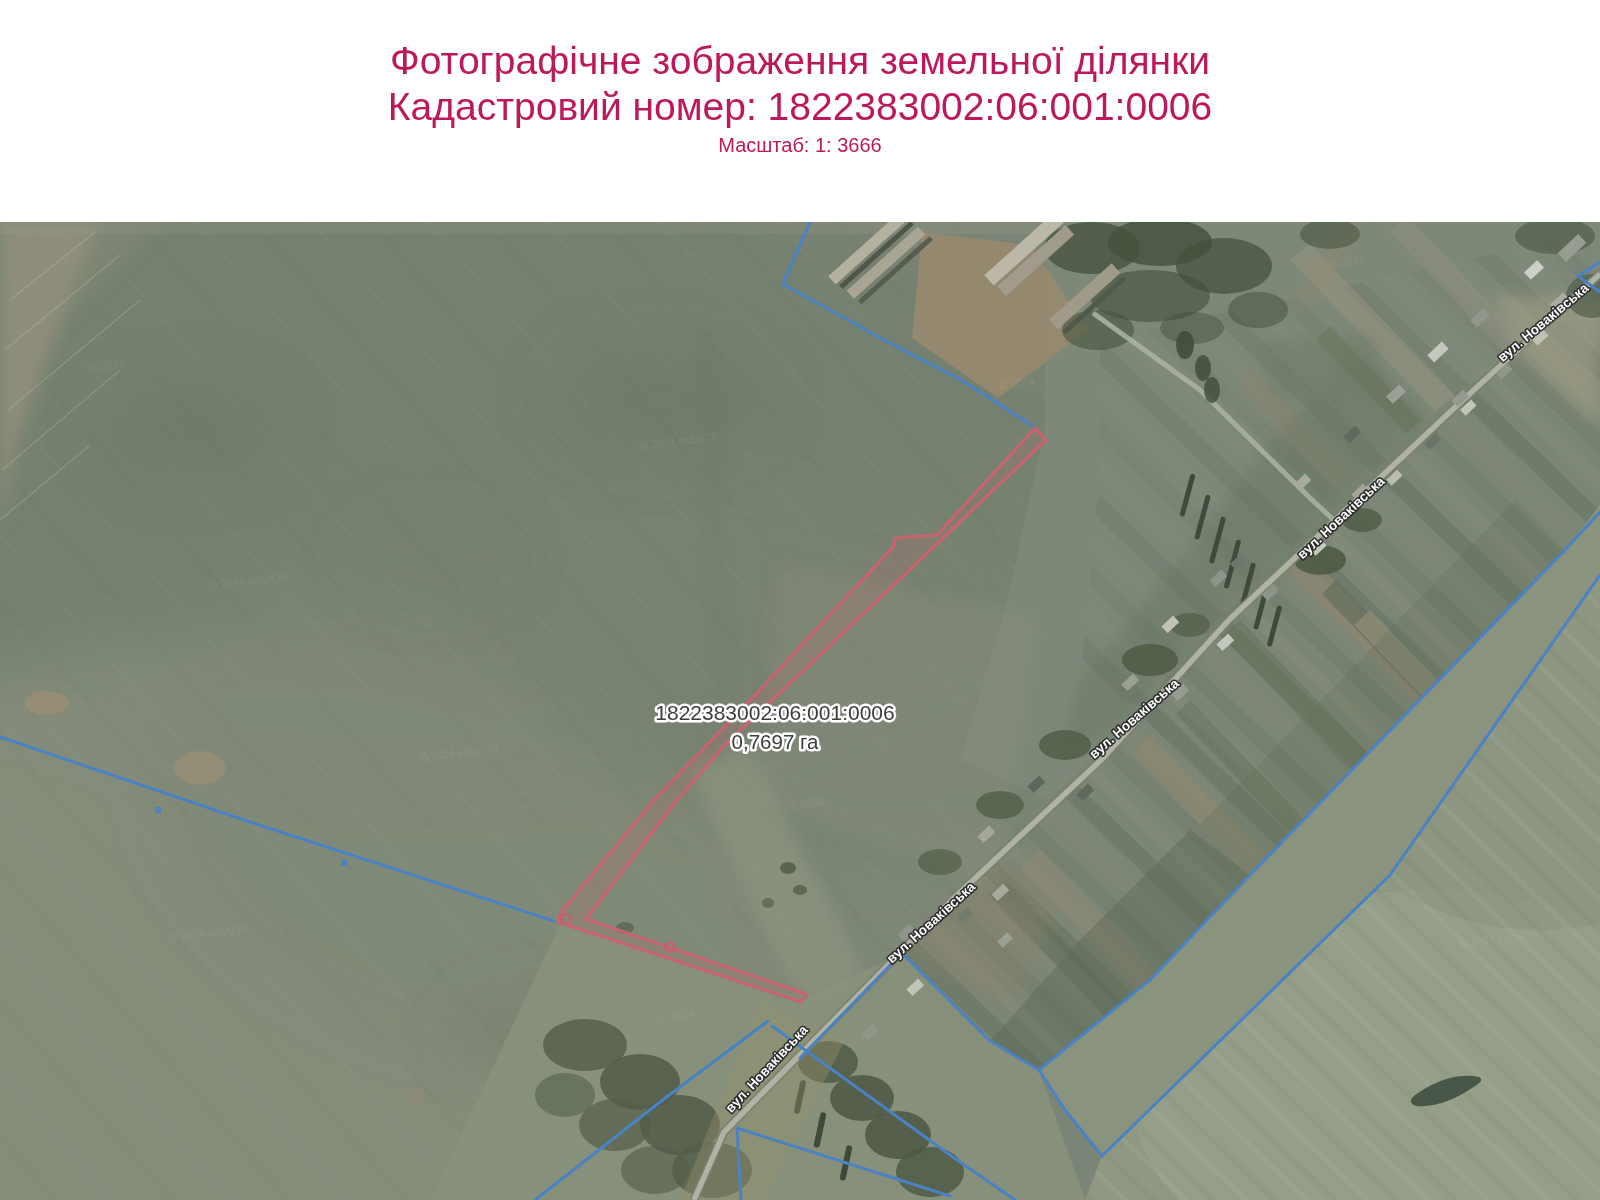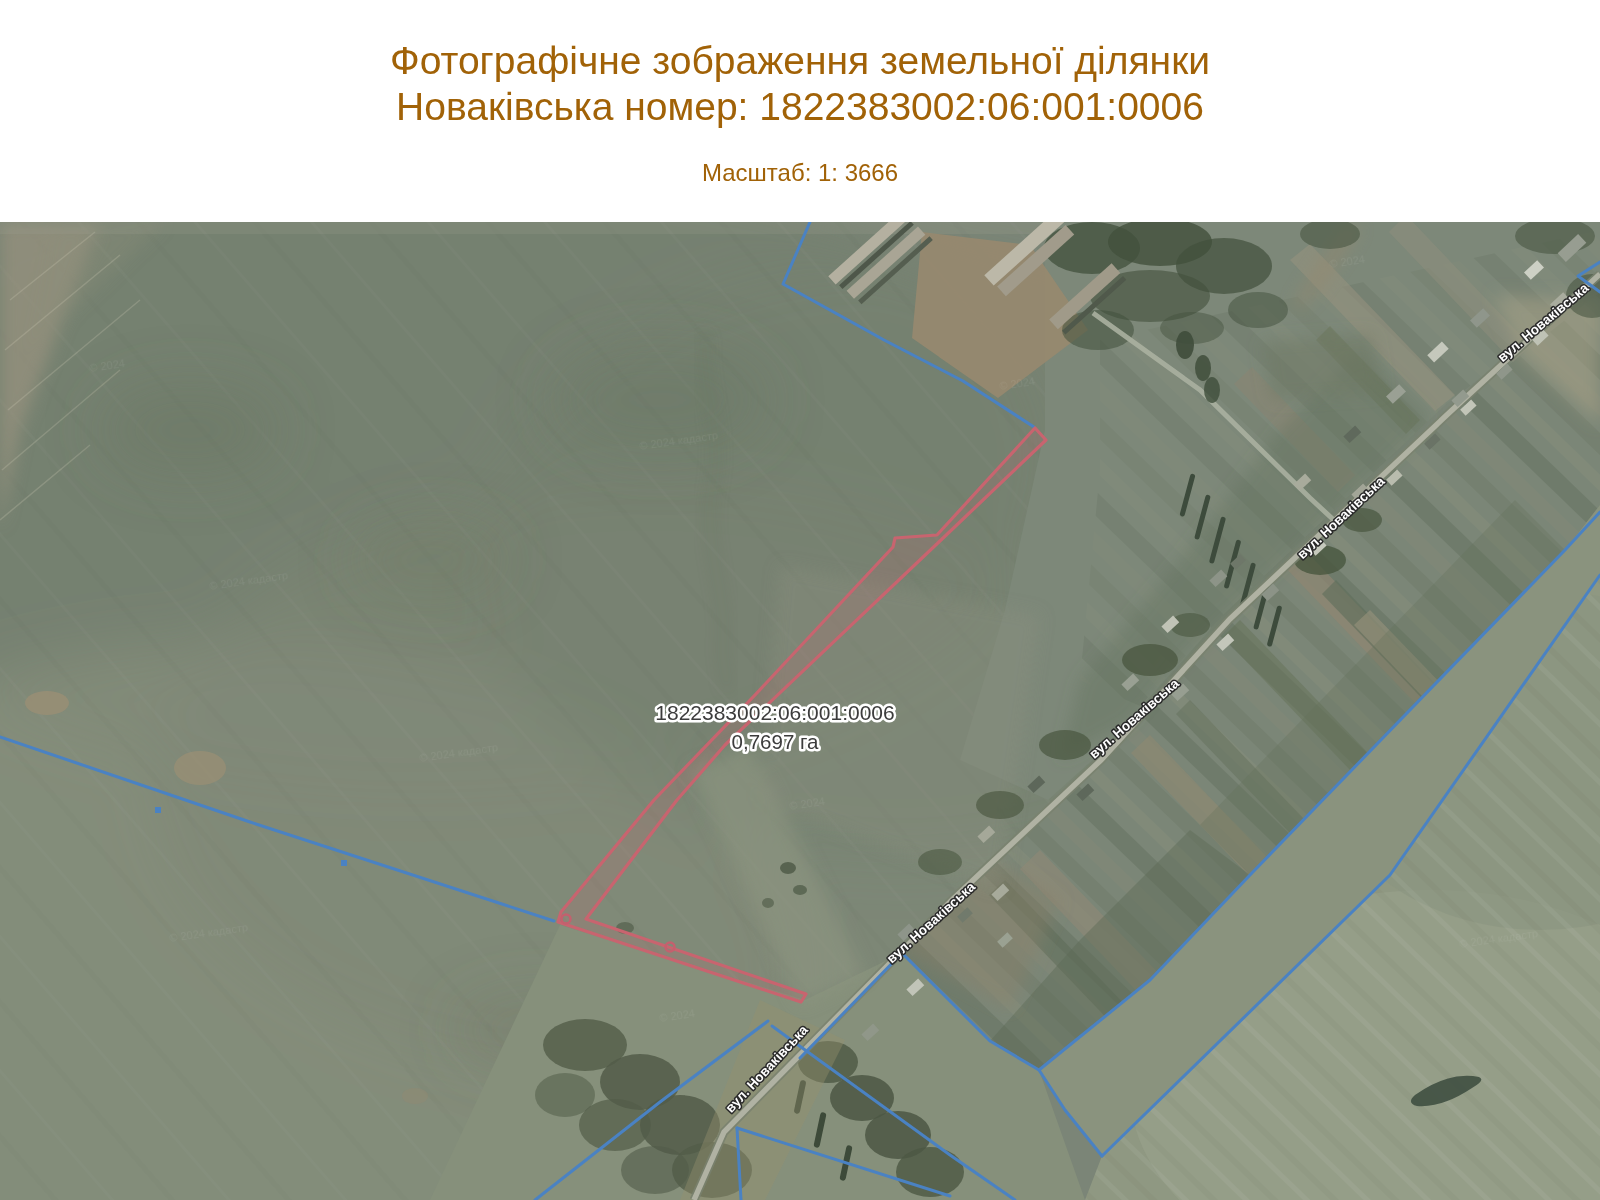--- a/index.html
+++ b/index.html
@@ -1,29 +1,29 @@
 <!DOCTYPE html>
 <html><head>
 <meta charset="utf-8">
 <style>
   html,body{margin:0;padding:0;background:#ffffff;width:1600px;height:1200px;overflow:hidden;}
   body{font-family:"Liberation Sans", sans-serif;}
-  #hdr{position:absolute;top:0;left:0;width:1600px;text-align:center;color:#a16207;}
+  #hdr{position:absolute;top:0;left:0;width:1600px;text-align:center;color:#be185d;}
   .h1{font-size:39px;line-height:46px;}
-  .h4{font-size:24px;line-height:30px;margin-top:28px;}
+  .h4{font-size:20px;line-height:30px;}
 </style>
 </head>
 <body>
 
 <div id="hdr">
   <div style="height:38px"></div>
 
   <div class="h1">Фотографічне зображення земельної ділянки</div>
 
-  <div class="h1">Новаківська номер: 1822383002:06:001:0006</div>
+  <div class="h1">Кадастровий номер: 1822383002:06:001:0006</div>
 
 
   <div class="h4">Масштаб: 1: 3666</div>
 </div>
 
 <svg id="map" style="position:absolute;left:0;top:222px" width="1600" height="978" viewBox="0 222 1600 978">
 <defs>
   <clipPath id="mapclip">
         <rect x="0" y="222" width="1600" height="978"></rect>
       </clipPath>

